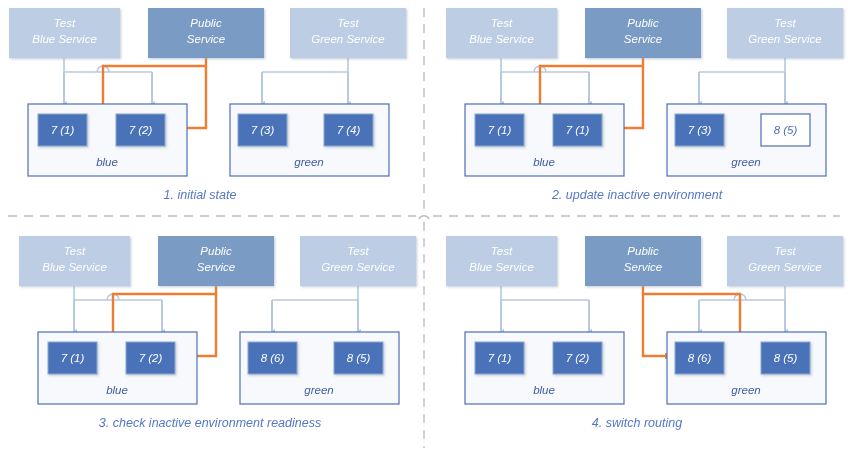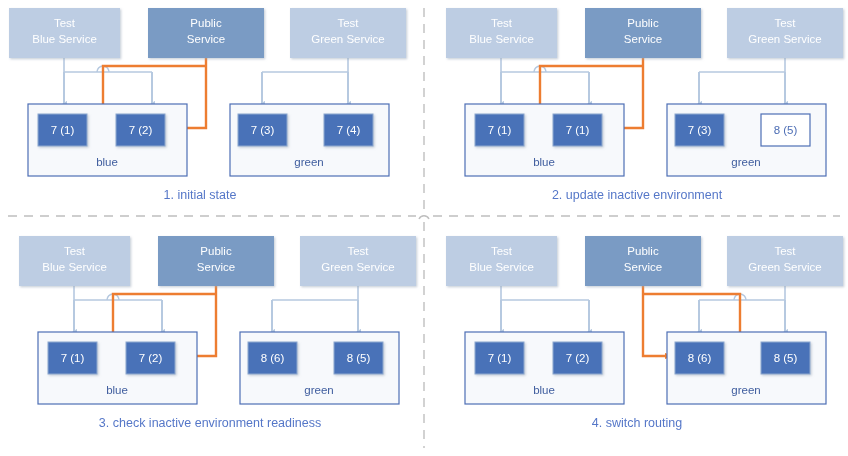--- a/index.html
+++ b/index.html
@@ -10,20 +10,21 @@
   body {
     width: 848px;
     height: 456px;
     font-family: "Liberation Sans", sans-serif;
     overflow: hidden;
   }
   #diagram-root {
     position: relative;
     width: 848px;
     height: 456px;
+    font-style: italic;
   }
   svg.diagram {
     display: block;
     width: 848px;
     height: 456px;
   }
   .svc-label, .pod-label, .env-label, .caption-label {
     font-family: "Liberation Sans", sans-serif;
   }
   .svc-label {

